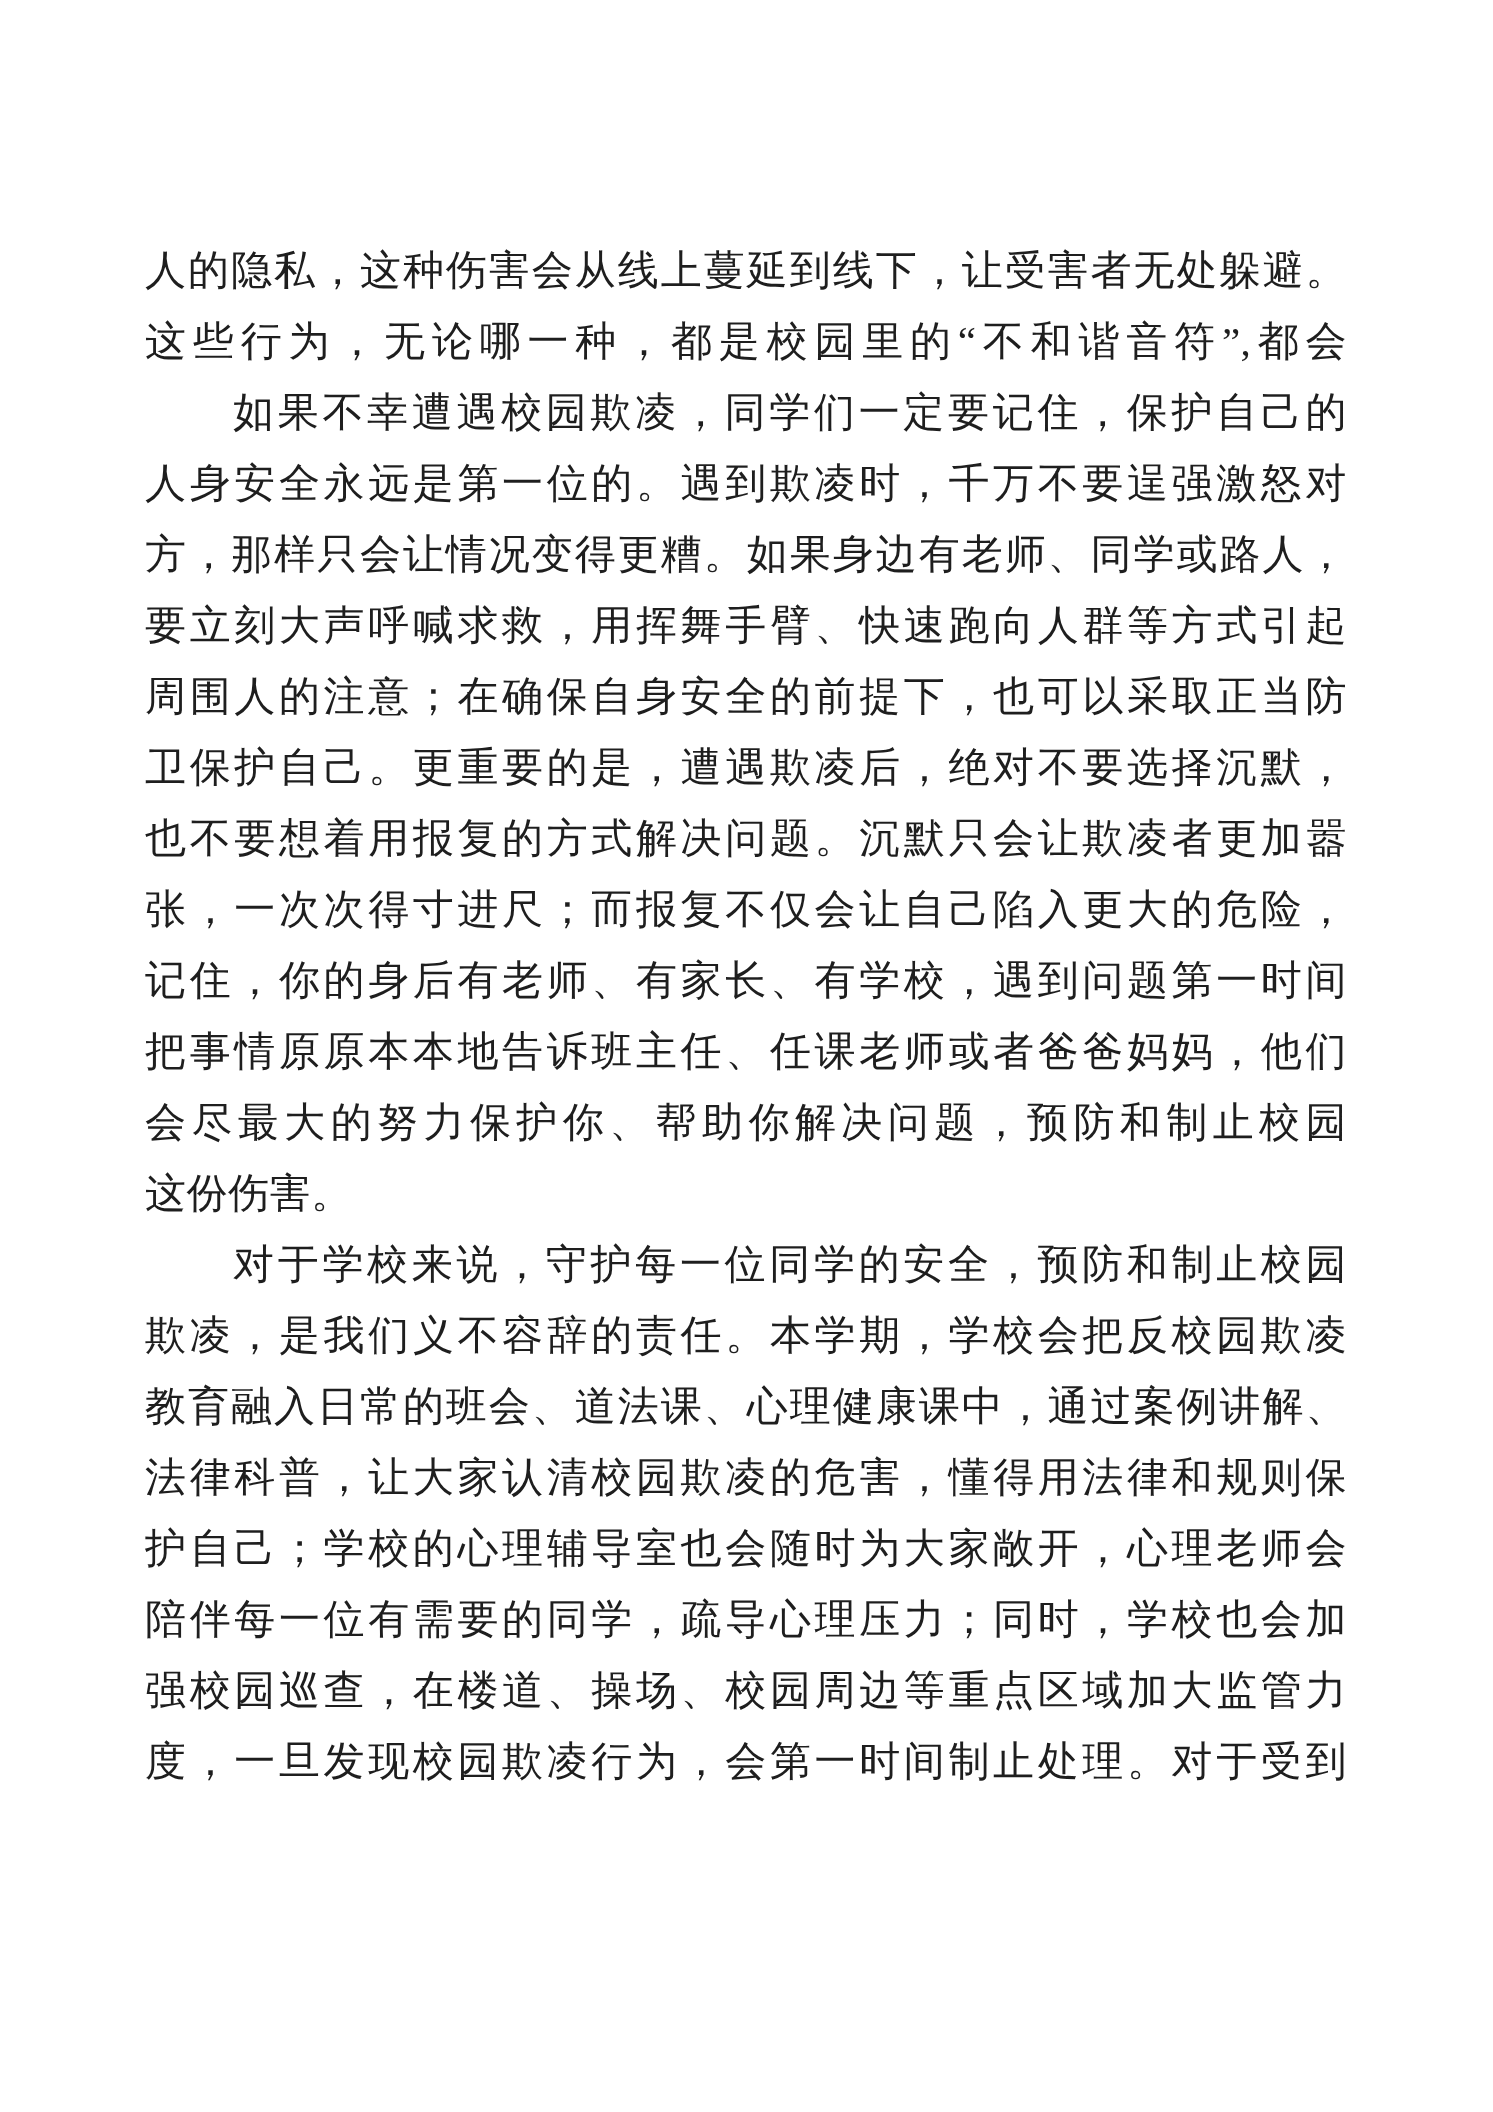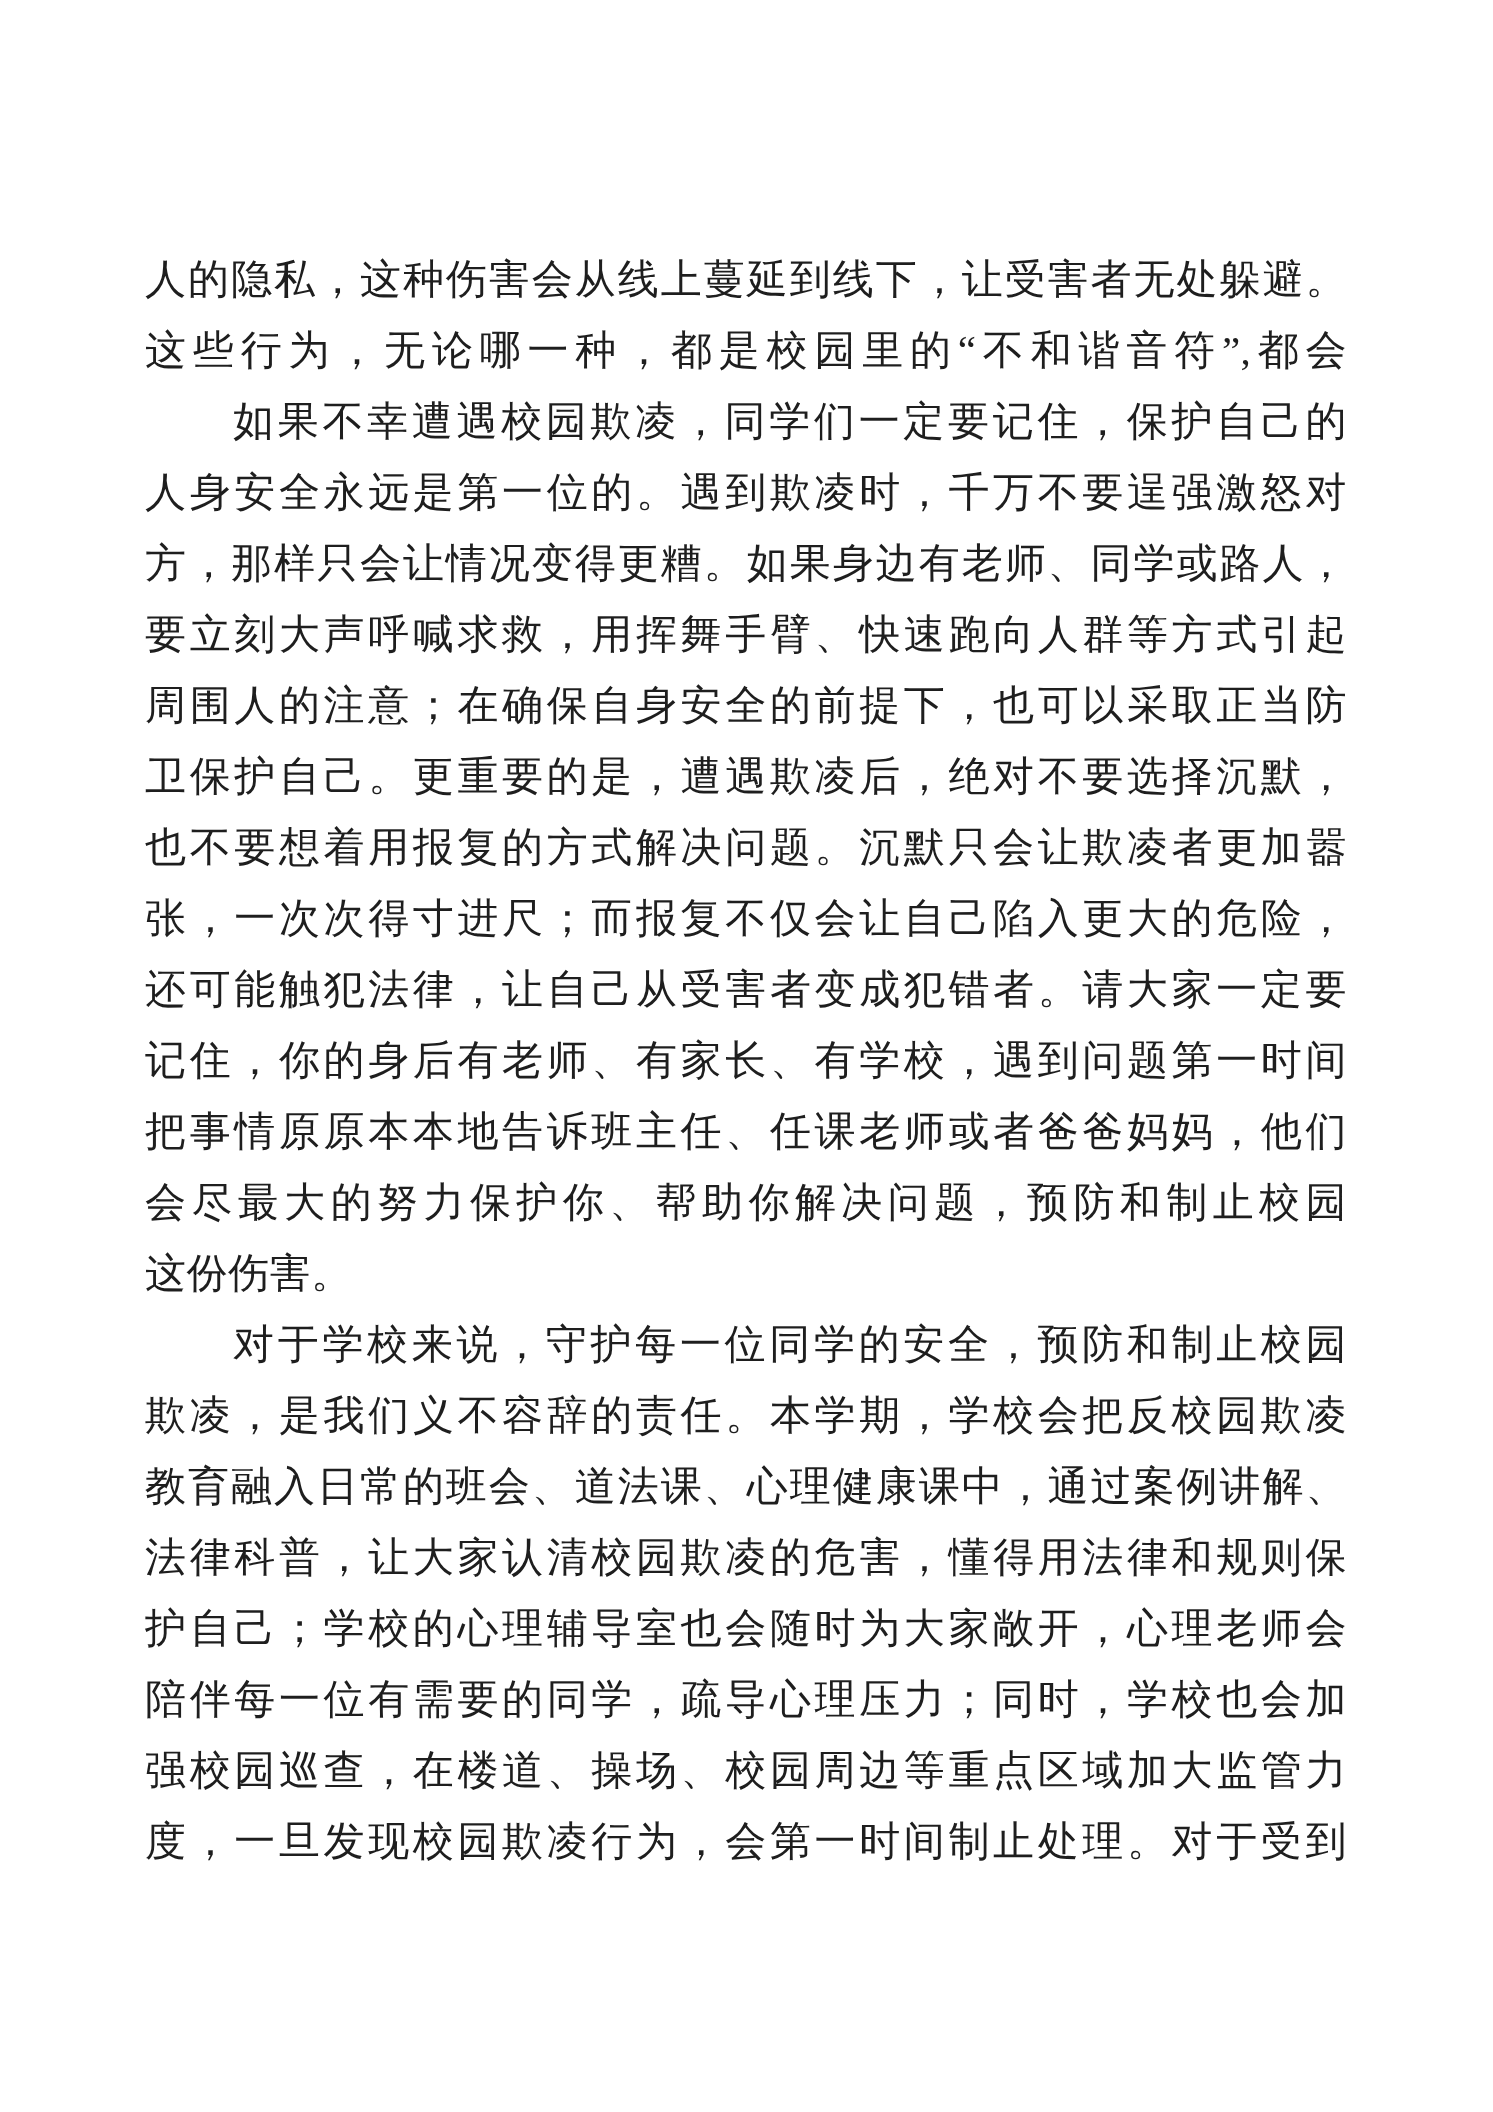--- a/index.html
+++ b/index.html
@@ -13,21 +13,21 @@
     height: 2112px;
     margin: 0 auto;
     background: #ffffff;
     font-family: "Liberation Serif", "DejaVu Serif", serif;
     color: #1e1e1e;
     overflow: hidden;
   }
   .text-block {
     position: absolute;
     left: 145px;
-    top: 244px;
+    top: 235px;
     width: 1202px;
   }
   .line {
     font-size: 41px;
     line-height: 71px;
     height: 71px;
     white-space: nowrap;
     text-align: justify;
     text-align-last: justify;
     text-justify: inter-character;
@@ -49,21 +49,20 @@
     <div class="line">人的隐私，这种伤害会从线上蔓延到线下，让受害者无处躲避。</div>
     <div class="line">这些行为，无论哪一种，都是校园里的“不和谐音符”,都会</div>
     <div class="line indent">如果不幸遭遇校园欺凌，同学们一定要记住，保护自己的</div>
     <div class="line">人身安全永远是第一位的。遇到欺凌时，千万不要逞强激怒对</div>
     <div class="line">方，那样只会让情况变得更糟。如果身边有老师、同学或路人，</div>
     <div class="line">要立刻大声呼喊求救，用挥舞手臂、快速跑向人群等方式引起</div>
     <div class="line">周围人的注意；在确保自身安全的前提下，也可以采取正当防</div>
     <div class="line">卫保护自己。更重要的是，遭遇欺凌后，绝对不要选择沉默，</div>
     <div class="line">也不要想着用报复的方式解决问题。沉默只会让欺凌者更加嚣</div>
     <div class="line">张，一次次得寸进尺；而报复不仅会让自己陷入更大的危险，</div>
-    <div class="line">还可能触犯法律，让自己从受害者变成犯错者。请大家一定要</div>
     <div class="line">记住，你的身后有老师、有家长、有学校，遇到问题第一时间</div>
     <div class="line">把事情原原本本地告诉班主任、任课老师或者爸爸妈妈，他们</div>
     <div class="line">会尽最大的努力保护你、帮助你解决问题，预防和制止校园</div>
     <div class="line no-justify">这份伤害。</div>
     <div class="line indent">对于学校来说，守护每一位同学的安全，预防和制止校园</div>
     <div class="line">欺凌，是我们义不容辞的责任。本学期，学校会把反校园欺凌</div>
     <div class="line">教育融入日常的班会、道法课、心理健康课中，通过案例讲解、</div>
     <div class="line">法律科普，让大家认清校园欺凌的危害，懂得用法律和规则保</div>
     <div class="line">护自己；学校的心理辅导室也会随时为大家敞开，心理老师会</div>
     <div class="line">陪伴每一位有需要的同学，疏导心理压力；同时，学校也会加</div>

